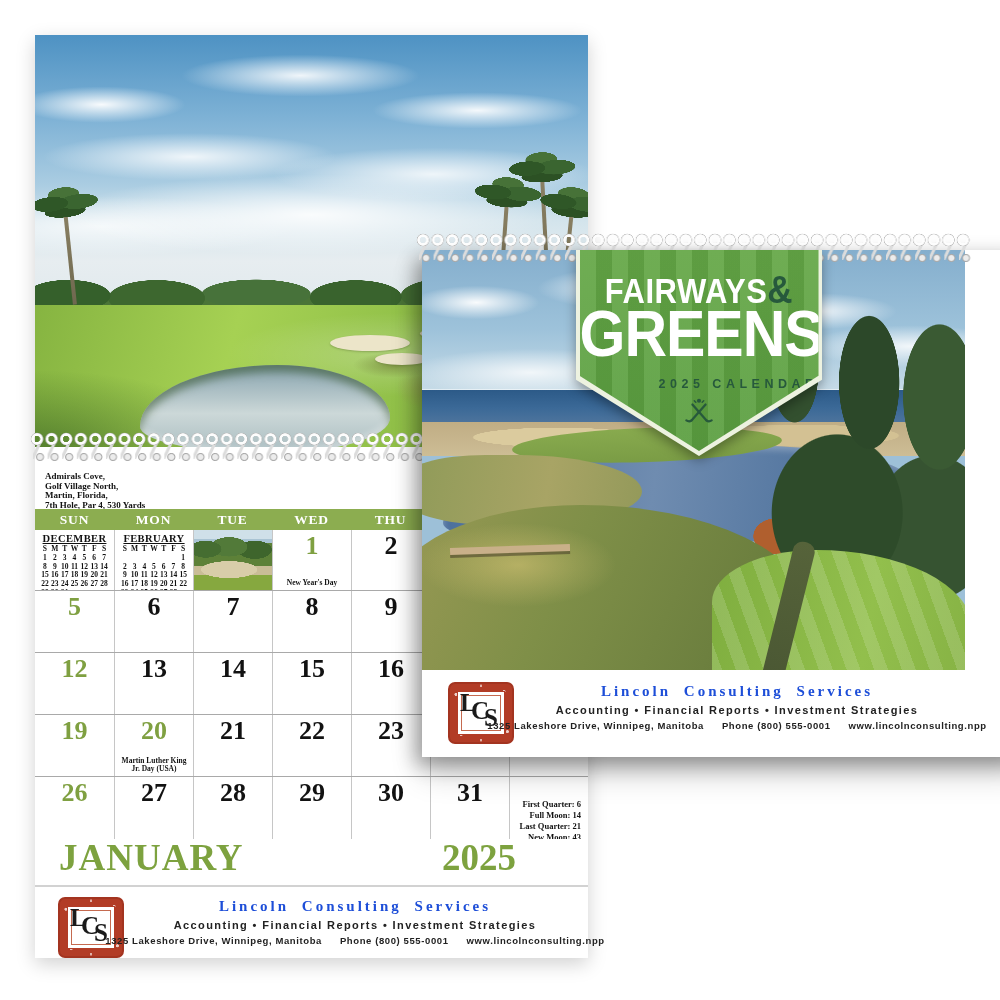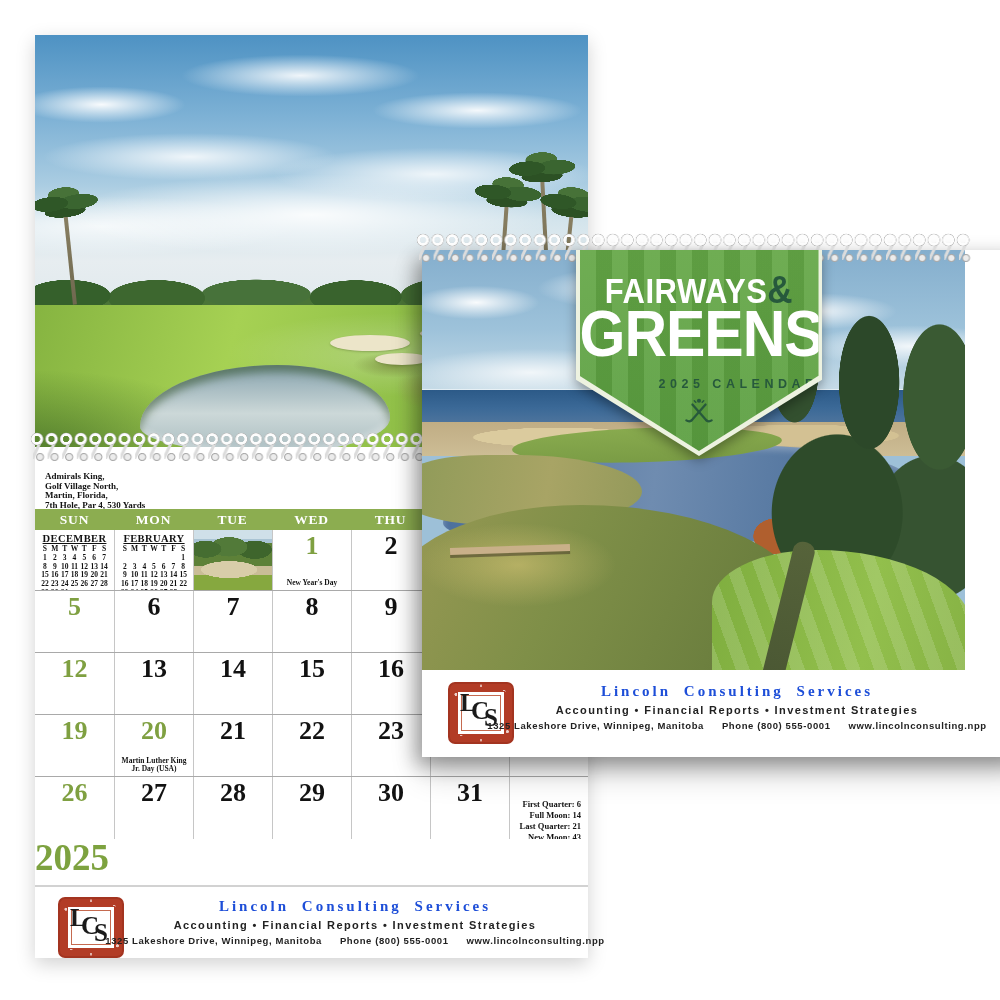--- a/index.html
+++ b/index.html
@@ -210,21 +210,21 @@
       <span class="bp-bunker" style="left:340px;top:318px;width:54px;height:12px;"></span>
       <div class="bp-palm" style="left:470px;top:165px;height:120px;transform:rotate(4deg);"></div>
       <div class="bp-palm" style="left:505px;top:140px;height:150px;transform:rotate(-3deg);"></div>
       <div class="bp-palm" style="left:535px;top:175px;height:115px;transform:rotate(6deg);"></div>
       <div class="bp-palm" style="left:28px;top:175px;height:95px;transform:rotate(-6deg);"></div>
     </div>
 
     <div class="spiral back-spiral"></div>
 
     <div class="cal-location">
-      <div>Admirals King,</div>
+      <div>Admirals Cove,</div>
       <div>Golf Village North,</div>
       <div>Martin, Florida,</div>
       <div>7th Hole, Par 4, 530 Yards</div>
     </div>
 
     <div class="cal-header">
       <span>SUN</span>
       <span>MON</span>
       <span>TUE</span>
       <span>WED</span>
@@ -438,20 +438,21 @@
           <div class="cell mooncell">
             <div>First Quarter: 6</div>
             <div>Full Moon: 14</div>
             <div>Last Quarter: 21</div>
             <div>New Moon: 43</div>
           </div>
         </div>
       </div>
 
     <div class="month-row">
+      <span class="month-name">JANUARY</span>
       <span class="month-year">2025</span>
     </div>
     <div class="divider"></div>
 
     <div class="brand-footer back-footer">
       <div class="lcs-logo">
         <div class="lcs-inner">
           <span class="lcs-l">L</span>
           <span class="lcs-c">C</span>
           <span class="lcs-s">S</span>

